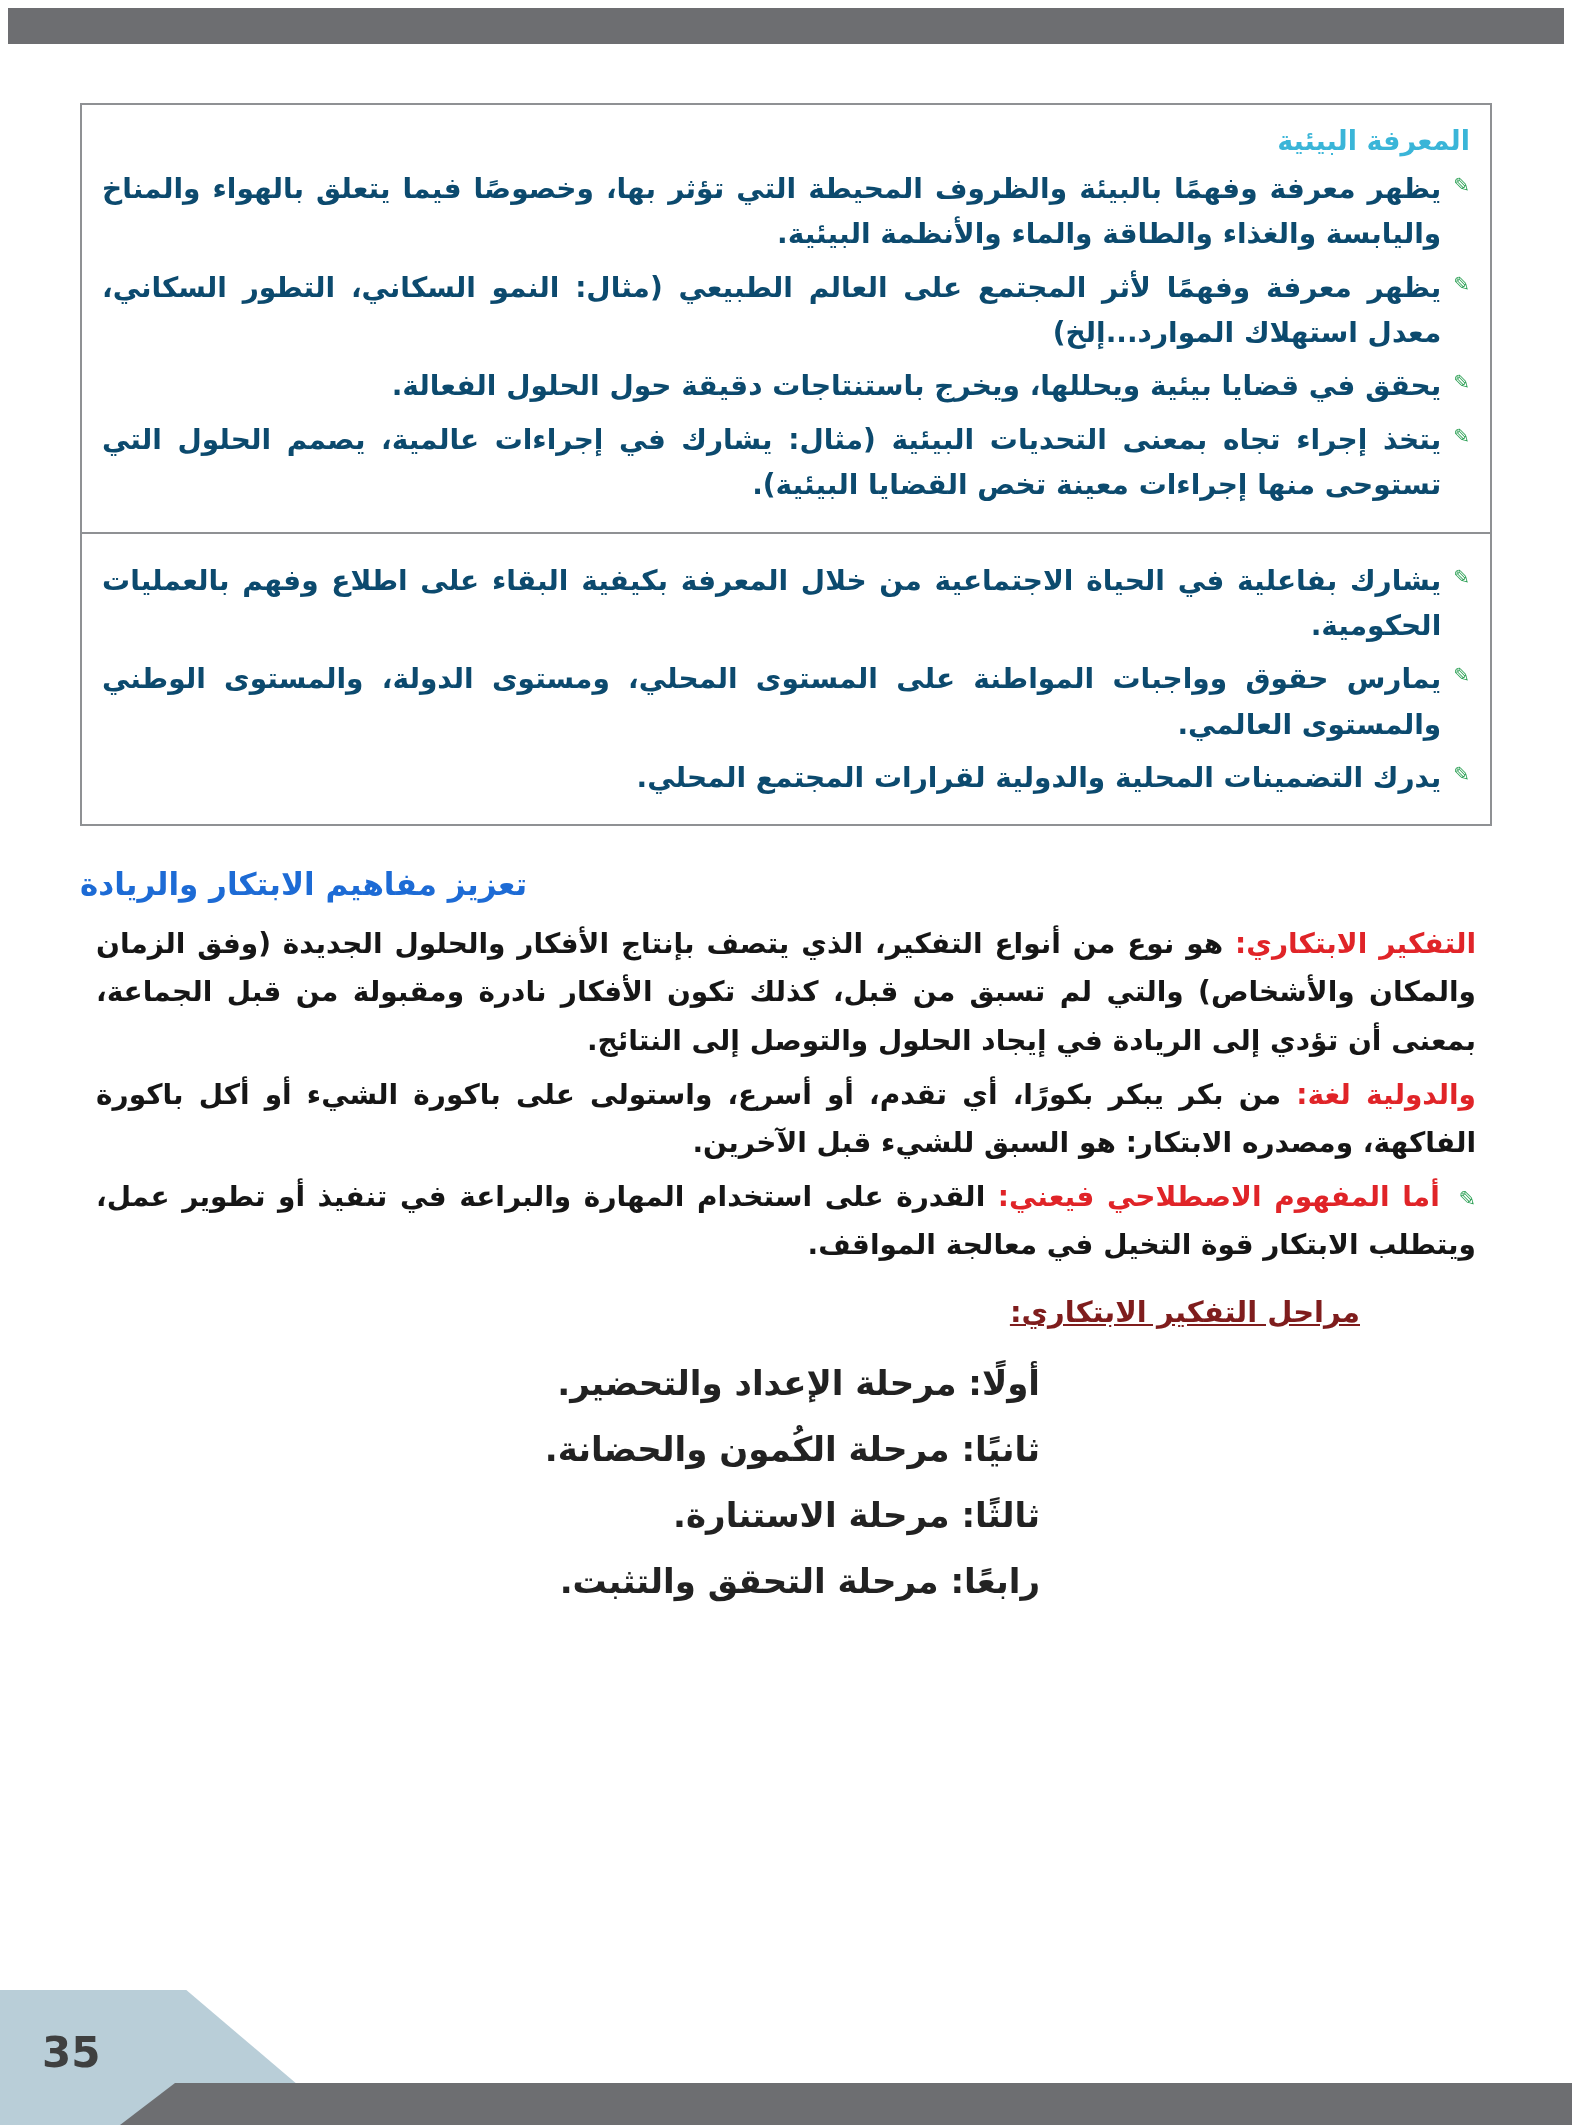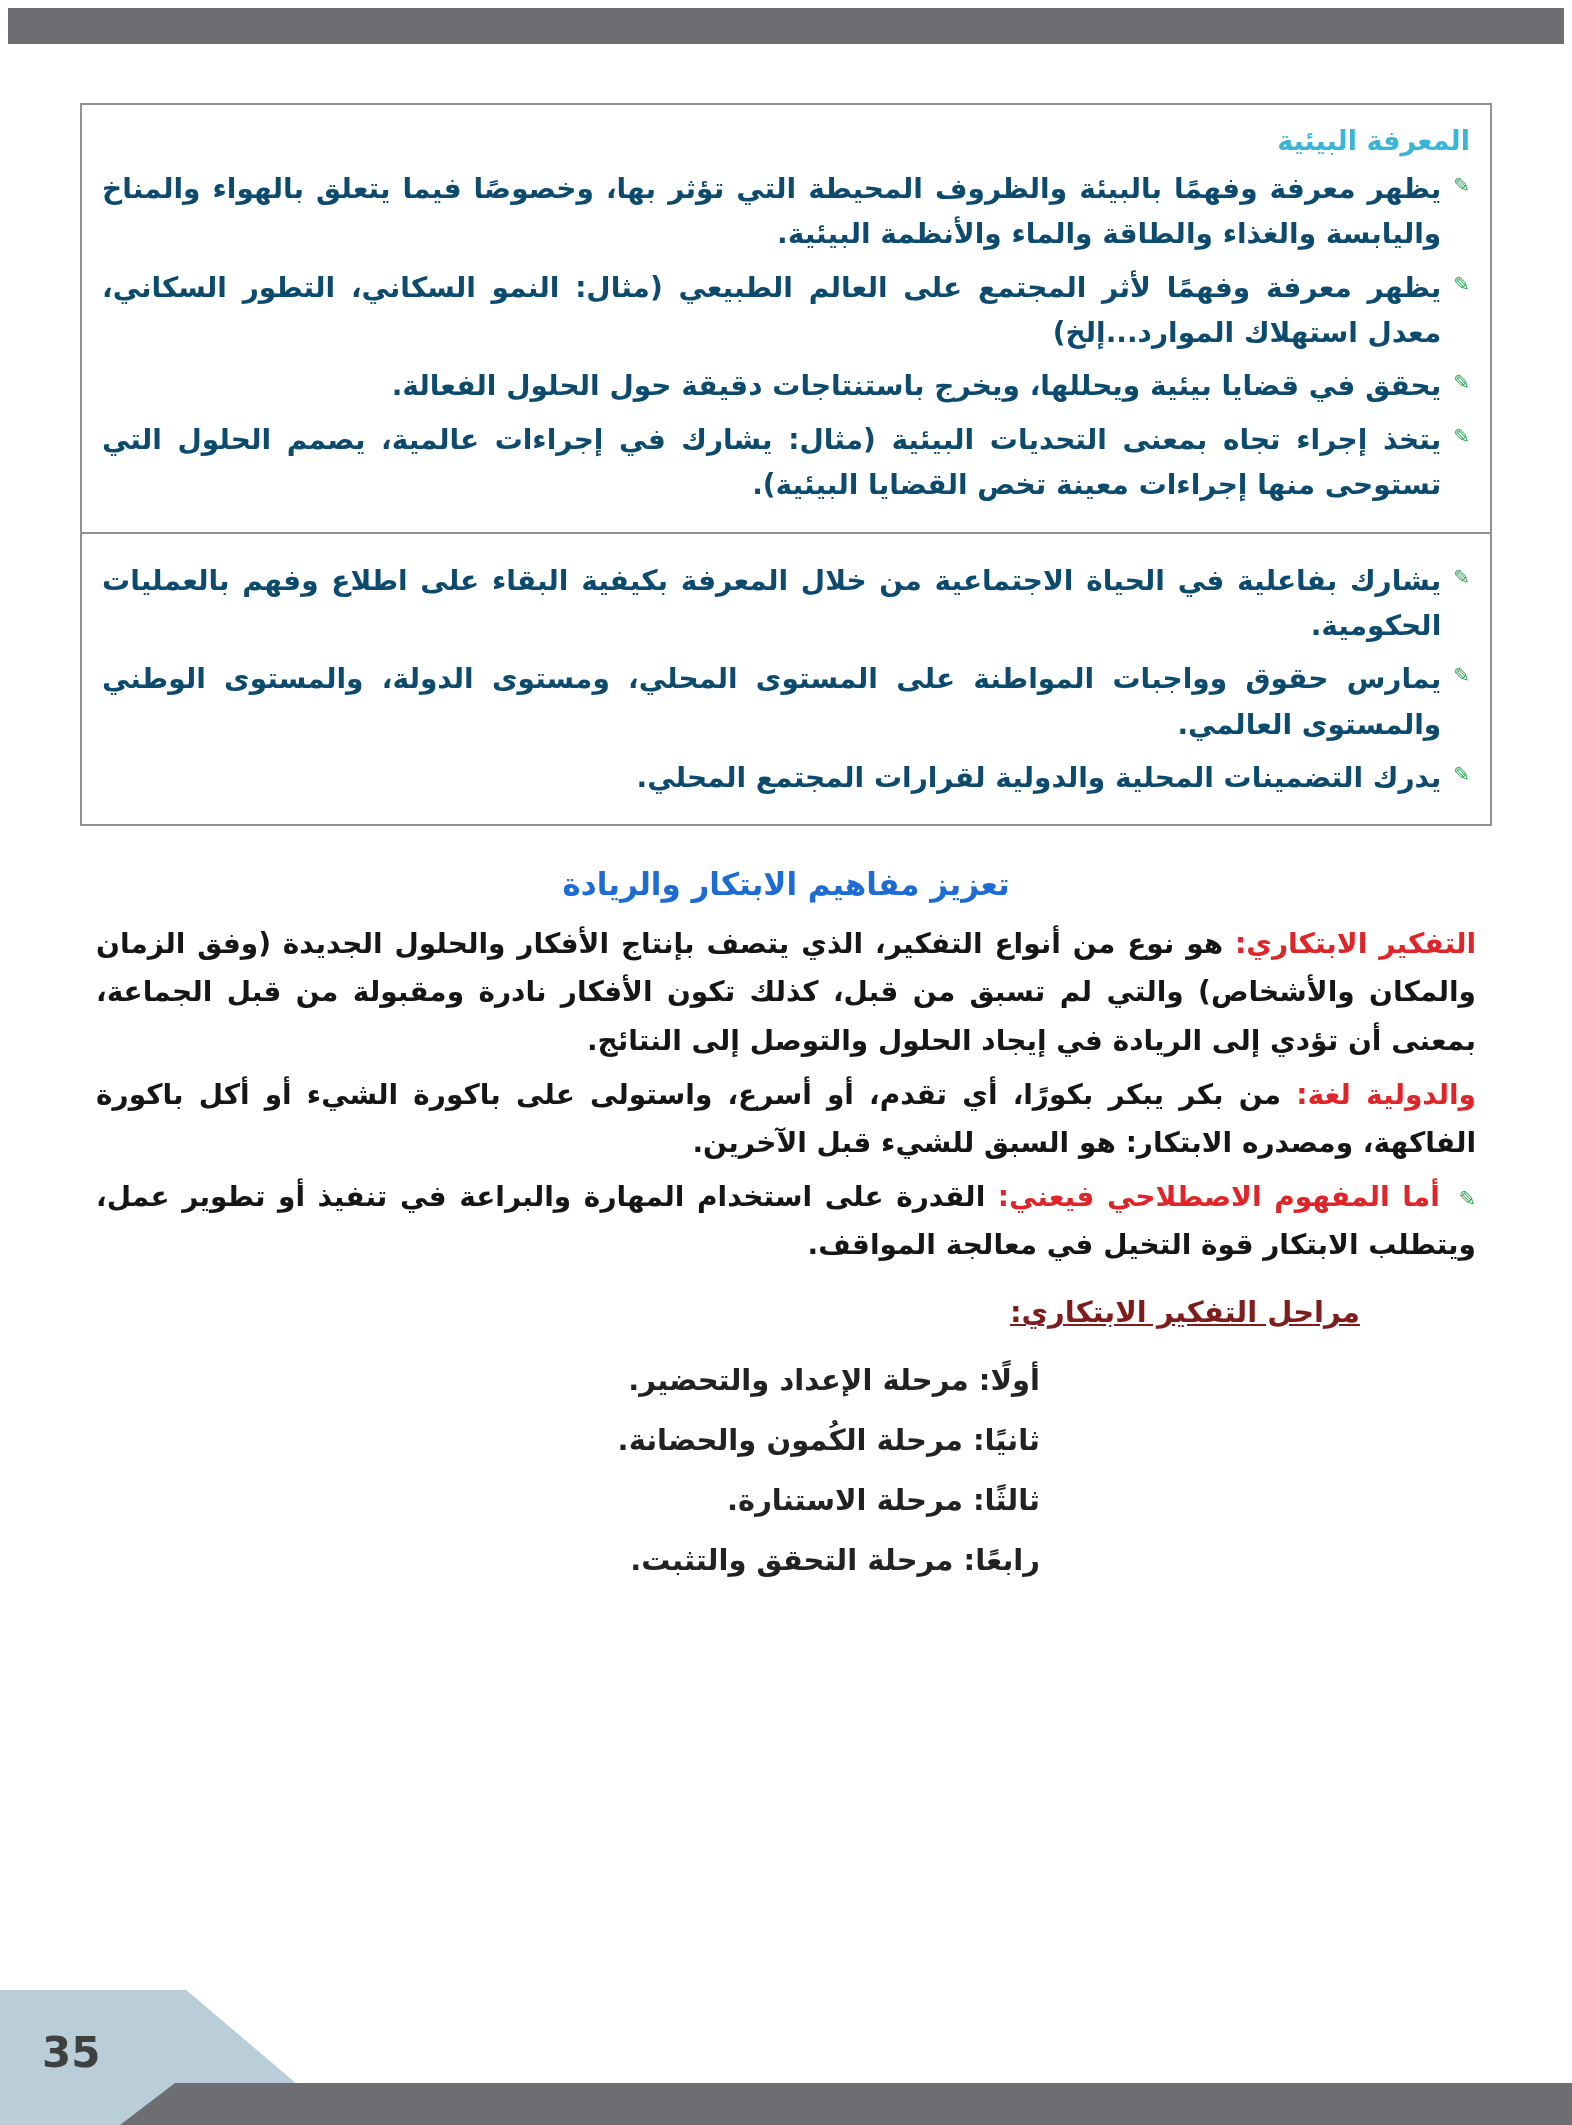--- a/index.html
+++ b/index.html
@@ -24,35 +24,35 @@
     display:flex;gap:12px;align-items:flex-start;margin:8px 0;
   }
   .bullet{
     color:#2fa157;font-size:20px;flex:0 0 auto;margin-top:9px;line-height:1;
   }
   .item-text{
     flex:1;font-size:28px;font-weight:bold;color:#0c4a6e;line-height:1.62;
     text-align:justify;text-align-last:right;
   }
   .section-title{
-    color:#1d6bd5;font-size:31px;font-weight:bold;text-align:center;margin:40px 0 18px 0;
+    color:#1d6bd5;font-size:31px;font-weight:bold;text-align:left;margin:40px 0 18px 0;
   }
   .para{
     font-size:28px;font-weight:bold;color:#161616;line-height:1.72;
     text-align:justify;text-align-last:right;margin:6px 16px;
   }
   .lead{color:#e02428;}
   .inline-bullet{color:#2fa157;font-size:21px;margin-left:6px;}
   .stages-heading{
     color:#7f1d1d;font-size:29px;font-weight:bold;text-align:right;
     text-decoration:underline;margin:26px 132px 10px 0;
   }
   .stages{padding-right:452px;margin-top:34px;}
   .stage{
-    font-size:29px;font-weight:bold;color:#222222;margin:26px 0;text-align:right;
+    font-size:34px;font-weight:bold;color:#222222;margin:26px 0;text-align:right;
   }
   .corner-shape{
     position:absolute;left:0;bottom:0;width:345px;height:135px;background:#b9ced8;
     clip-path:polygon(0 0,54% 0,100% 100%,0 100%);
   }
   .bottom-band{
     position:absolute;left:120px;right:0;bottom:0;height:42px;background:#6d6e71;
     clip-path:polygon(55px 0,100% 0,100% 100%,0 100%);
   }
   .page-number{

